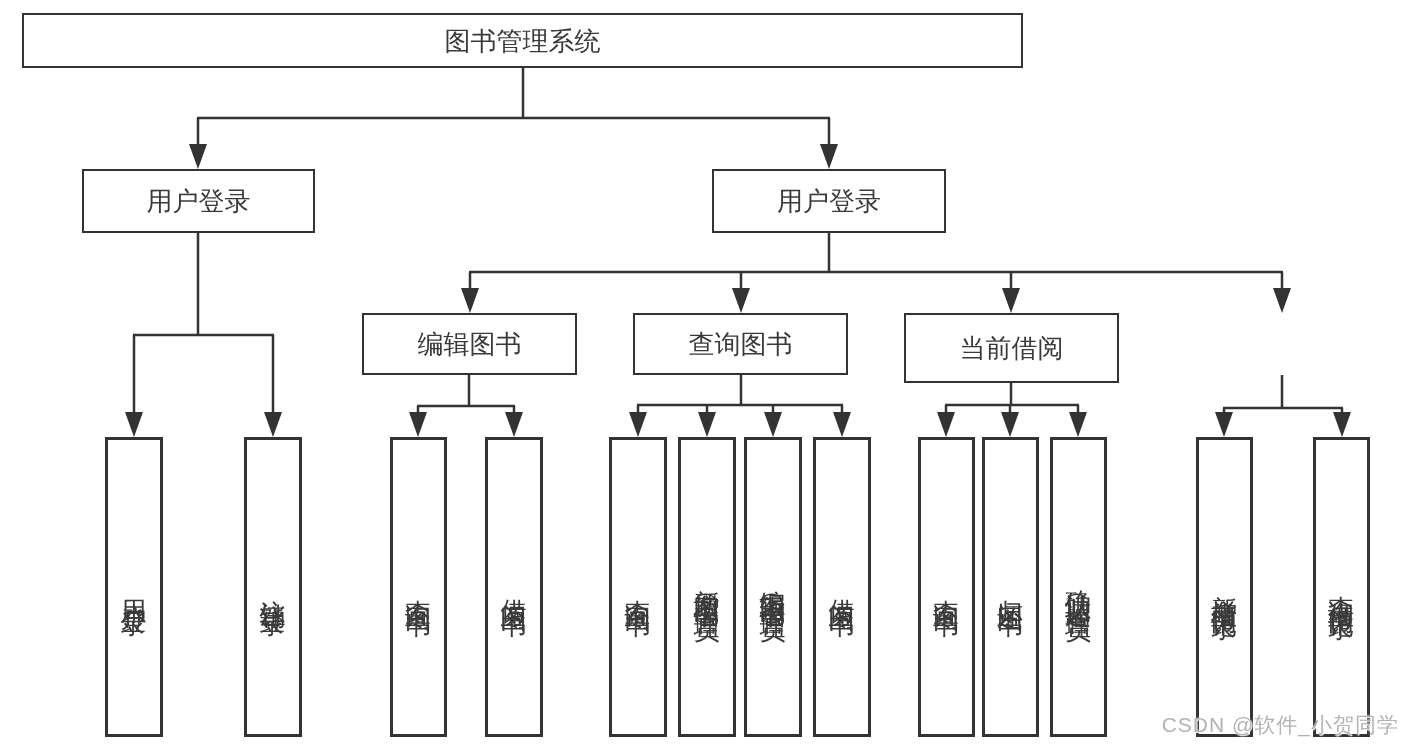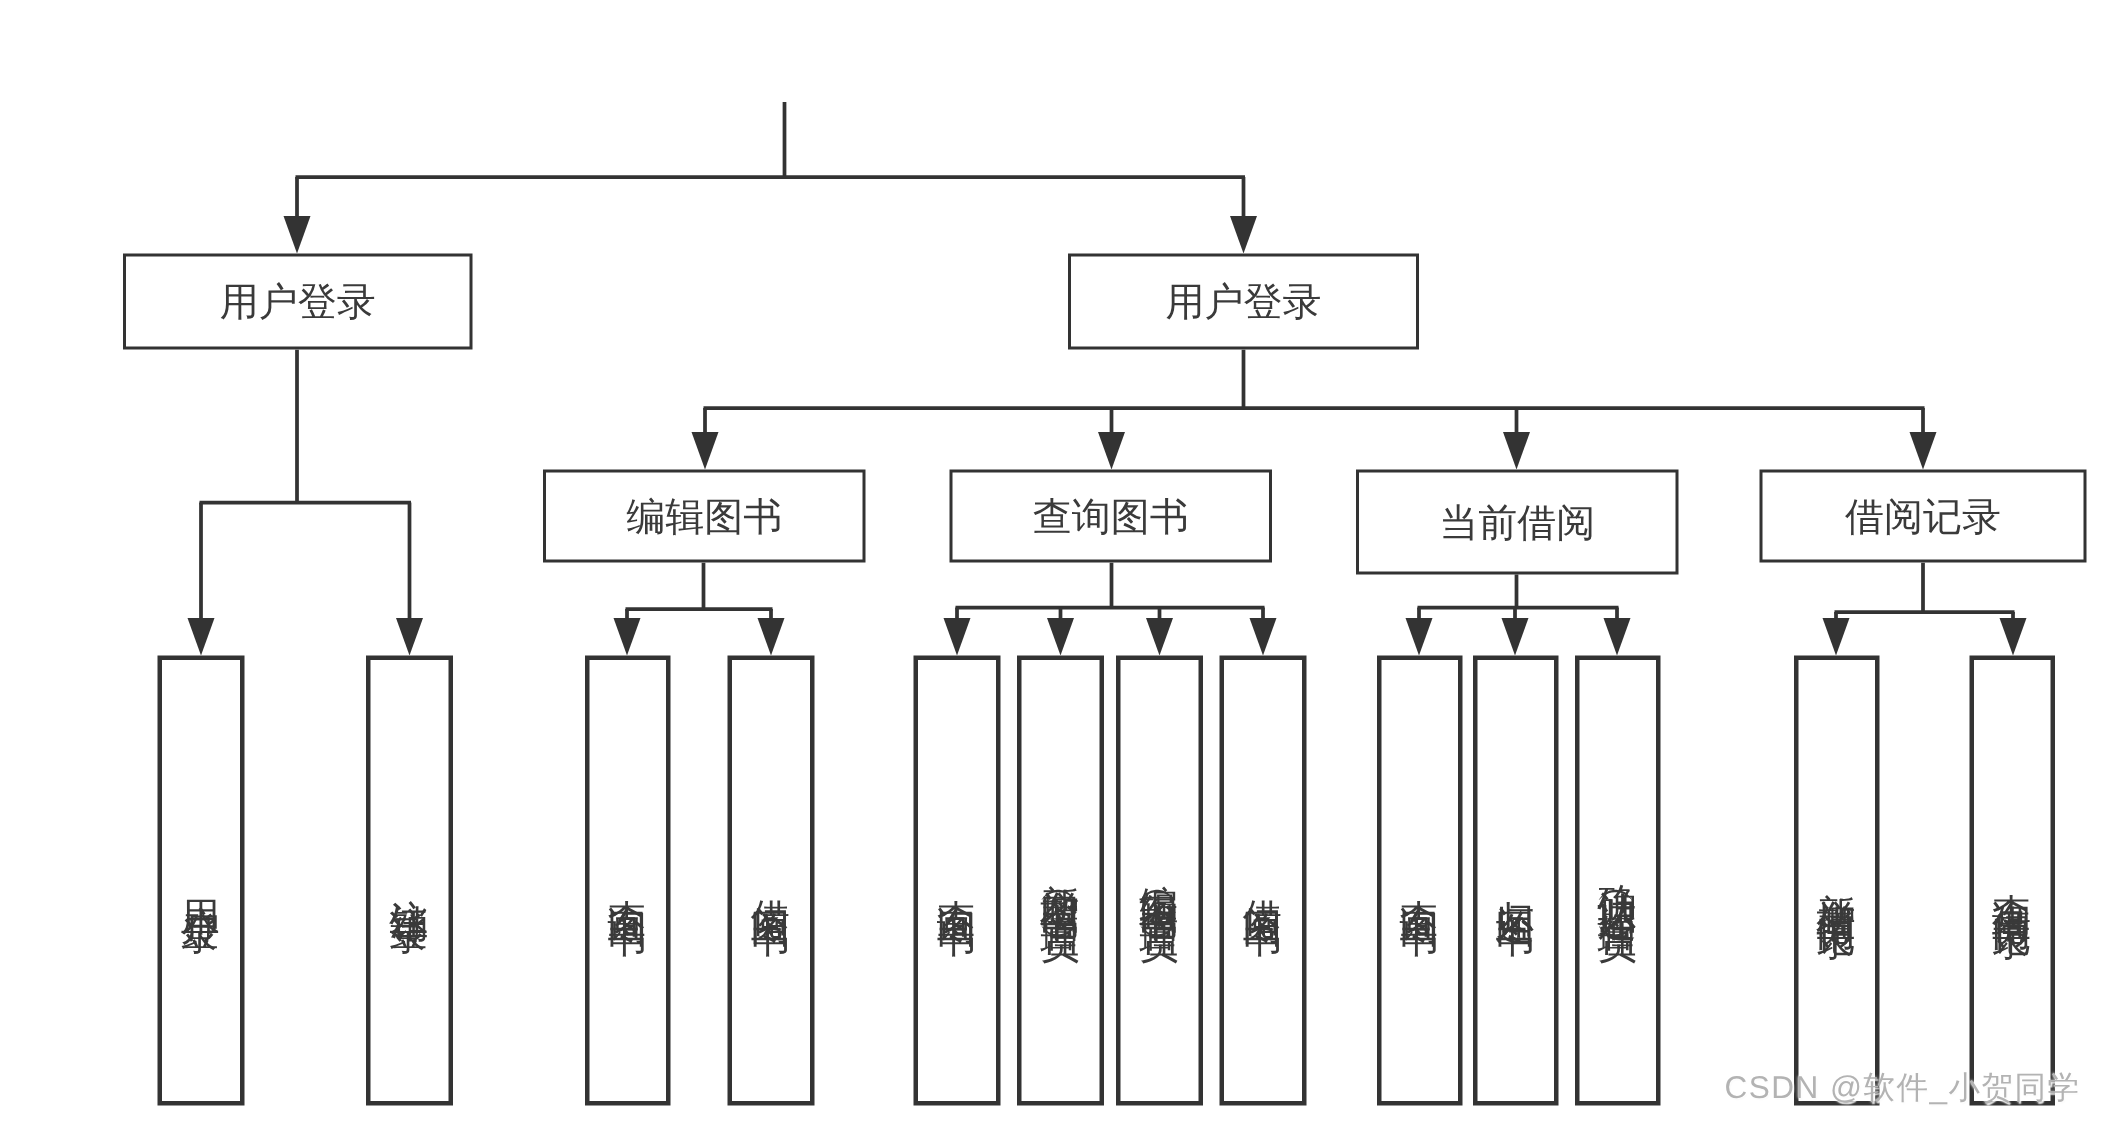--- a/index.html
+++ b/index.html
@@ -32,21 +32,21 @@
   .vlabel{
     writing-mode:vertical-rl;
     text-orientation:mixed;
     font-size:26px;
     letter-spacing:4px;
     line-height:1;
     color:#3a3a3a;
   }
   .watermark{
     position:absolute;
-    right:18px;
+    right:6px;
     top:711px;
     z-index:3;
     font-size:21px;
     letter-spacing:1px;
     color:#b3b3b3;
     text-shadow:0 0 2px #ffffff, 1px 1px 1px #fcfcfc;
     white-space:nowrap;
   }
 </style>
 </head>
@@ -113,39 +113,39 @@
       <polygon points="764,412 782,412 773,437"></polygon>
       <polygon points="833,412 851,412 842,437"></polygon>
       <polygon points="937,412 955,412 946,437"></polygon>
       <polygon points="1001,412 1019,412 1010,437"></polygon>
       <polygon points="1069,412 1087,412 1078,437"></polygon>
       <polygon points="1215,412 1233,412 1224,437"></polygon>
       <polygon points="1333,412 1351,412 1342,437"></polygon>
     </g>
   </svg>
 
+  <div class="box" style="left:22px;top:13px;width:1001px;height:55px">
+    <span class="hlabel">图书管理系统</span>
+  </div>
 
   <div class="box" style="left:82px;top:169px;width:233px;height:64px">
     <span class="hlabel">用户登录</span>
   </div>
   <div class="box" style="left:712px;top:169px;width:234px;height:64px">
     <span class="hlabel">用户登录</span>
   </div>
 
   <div class="box" style="left:362px;top:313px;width:215px;height:62px">
     <span class="hlabel">编辑图书</span>
   </div>
   <div class="box" style="left:633px;top:313px;width:215px;height:62px">
     <span class="hlabel">查询图书</span>
   </div>
   <div class="box" style="left:904px;top:313px;width:215px;height:70px">
     <span class="hlabel">当前借阅</span>
-  </div>
-  <div class="box" style="left:1173px;top:313px;width:218px;height:62px">
-    <span class="hlabel">借阅记录</span>
   </div>
 
   <div class="box leaf" style="left:105px;top:437px;width:58px;height:300px">
     <span class="vlabel">用户登录</span>
   </div>
   <div class="box leaf" style="left:244px;top:437px;width:58px;height:300px">
     <span class="vlabel">注销登录</span>
   </div>
 
   <div class="box leaf" style="left:390px;top:437px;width:57px;height:300px">

